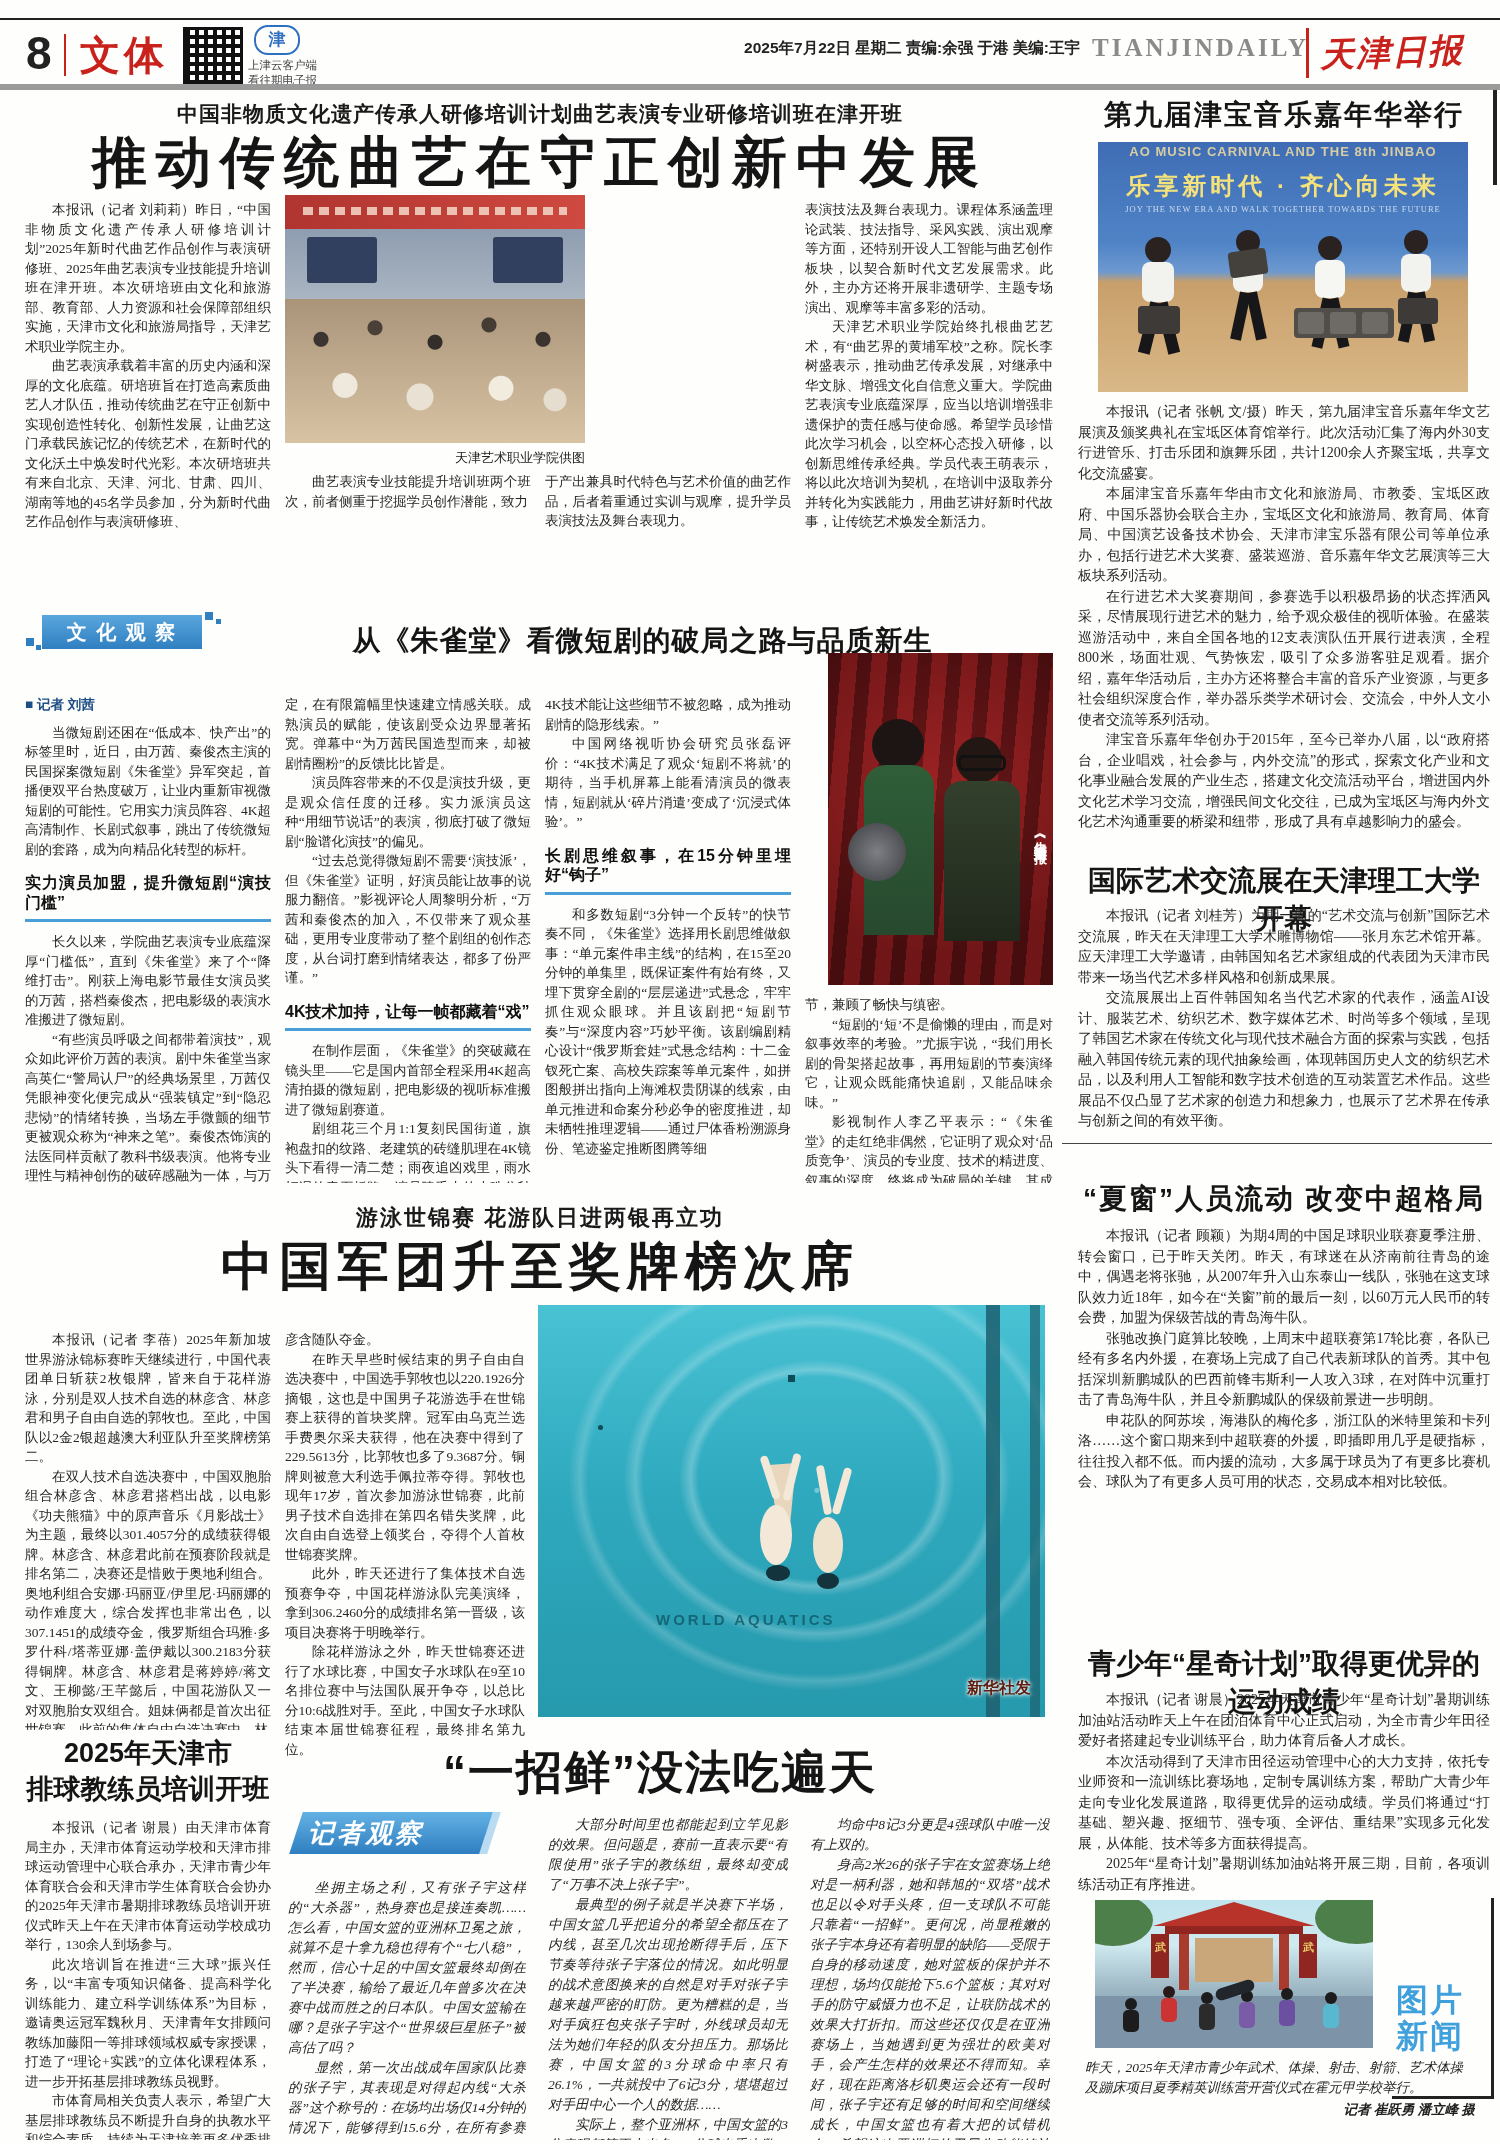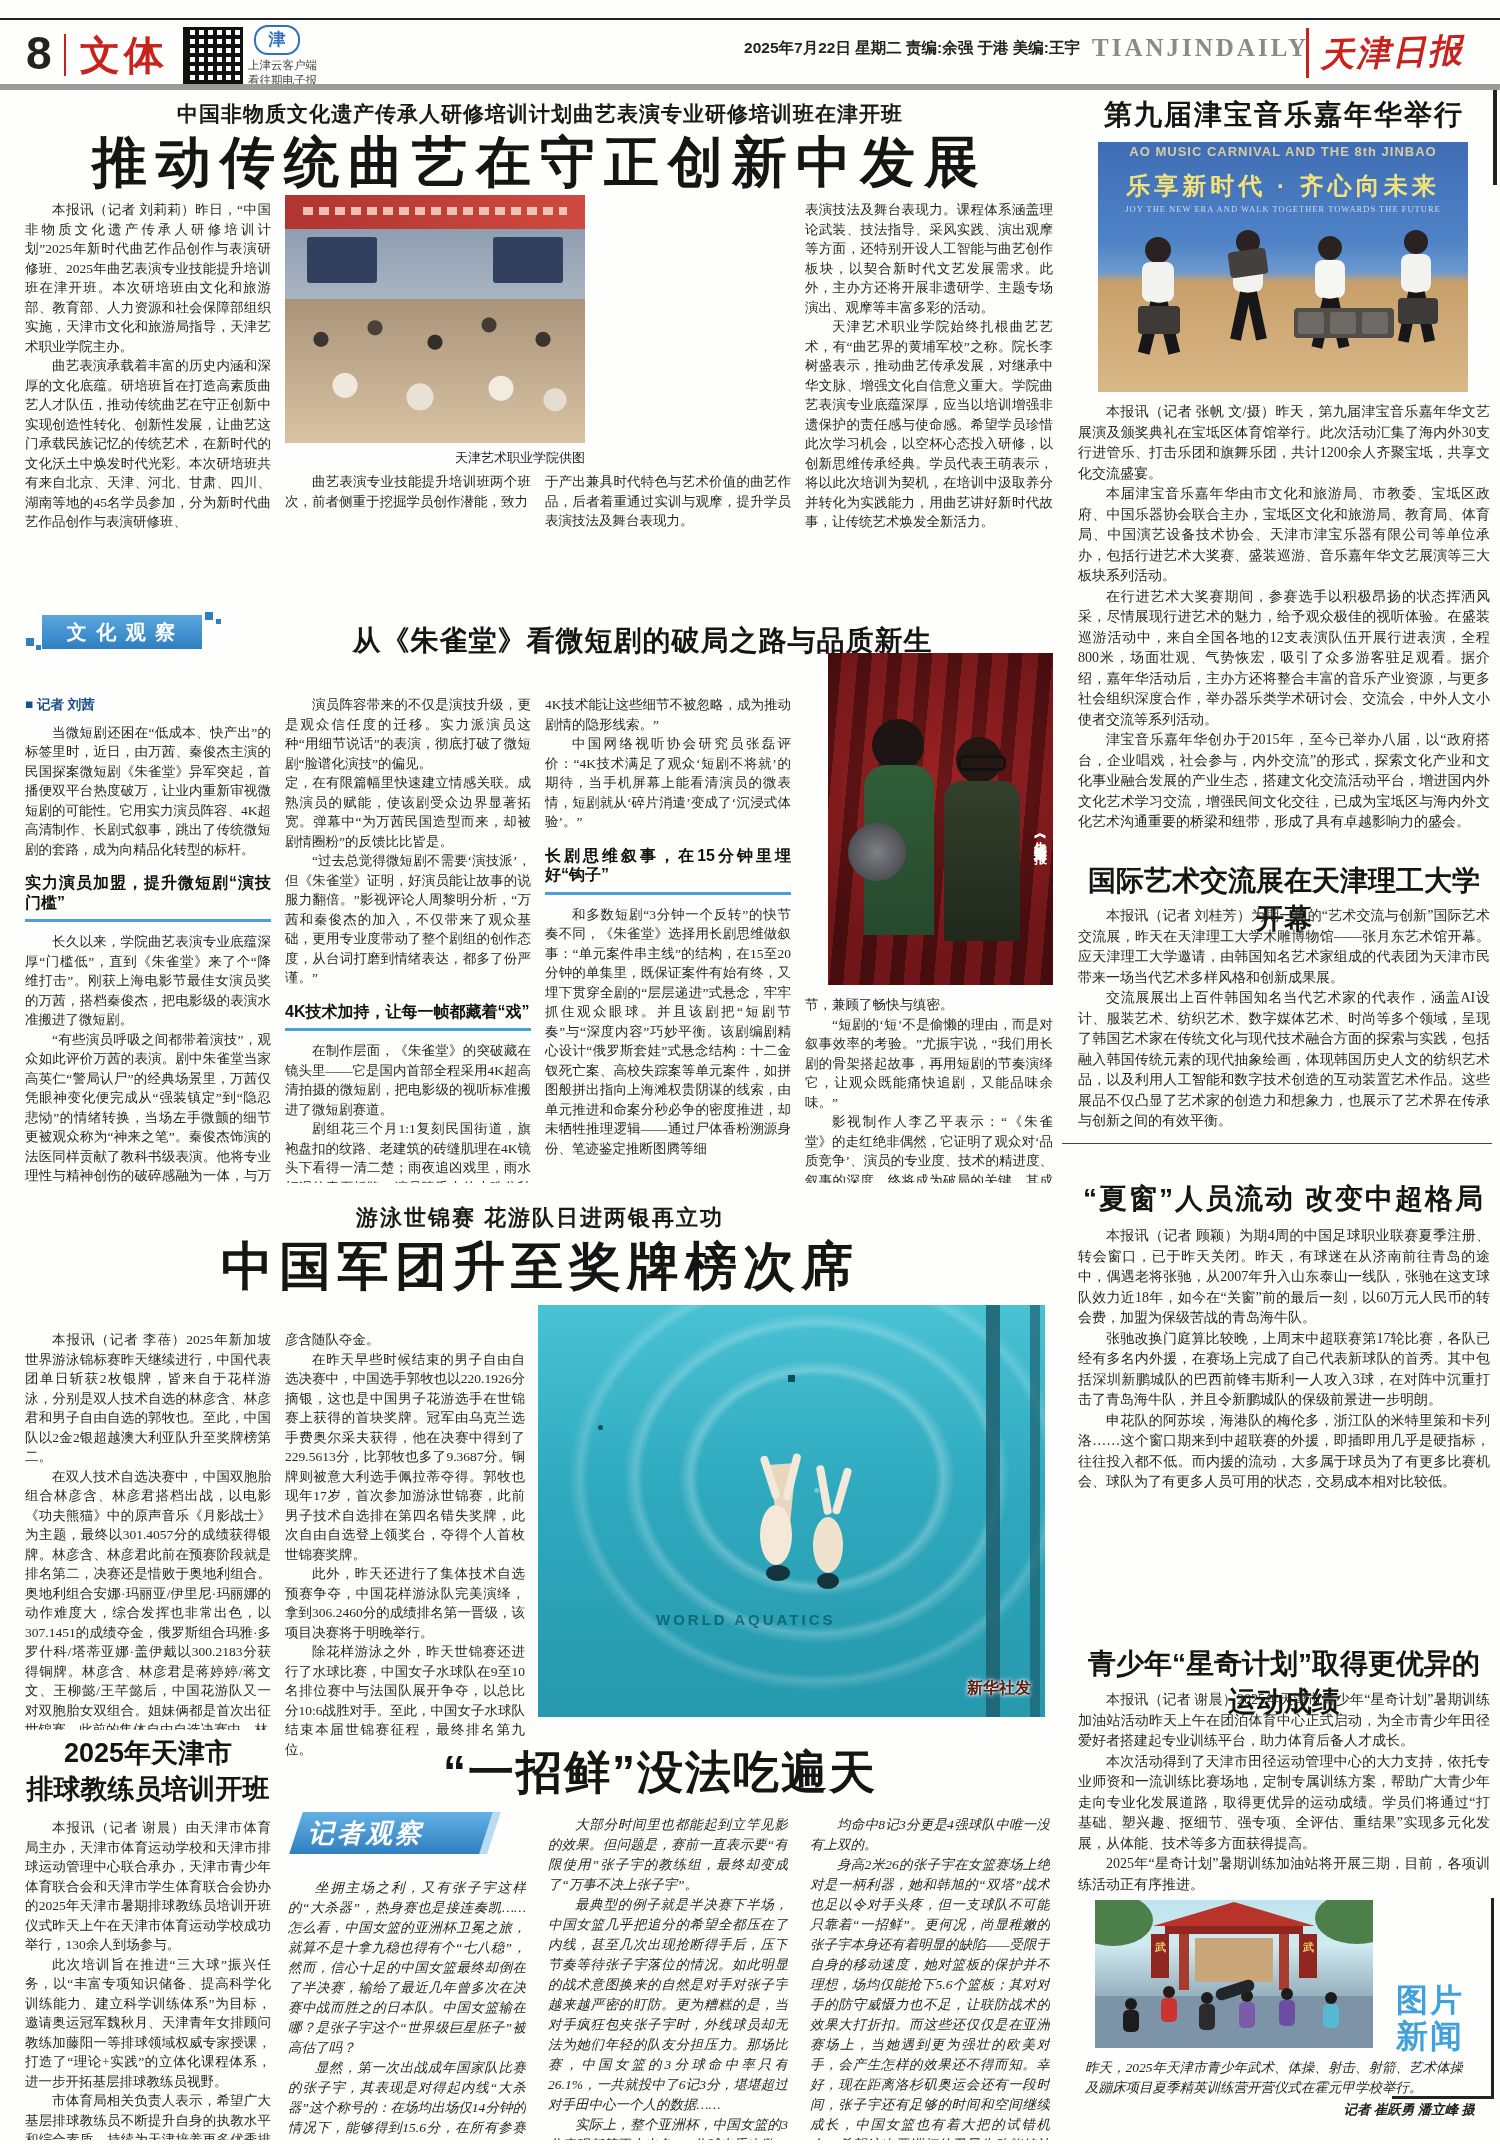--- a/index.html
+++ b/index.html
@@ -105,22 +105,22 @@
 
   <div class="col" style="left:25px;top:695px;width:246px;height:488px;">
     <p class="bp" style="text-indent:0;font-weight:bold;font-family:'Liberation Sans',sans-serif;color:#1d4e86;">■  记者 刘茜</p>
     <p class="bp" style="margin-top:8px;">当微短剧还困在“低成本、快产出”的标签里时，近日，由万茜、秦俊杰主演的民国探案微短剧《朱雀堂》异军突起，首播便双平台热度破万，让业内重新审视微短剧的可能性。它用实力演员阵容、4K超高清制作、长剧式叙事，跳出了传统微短剧的套路，成为向精品化转型的标杆。</p>
     <p class="bp sub">实力演员加盟，提升微短剧“演技门槛”</p>
     <p class="bp">长久以来，学院曲艺表演专业底蕴深厚“门槛低”，直到《朱雀堂》来了个“降维打击”。刚获上海电影节最佳女演员奖的万茜，搭档秦俊杰，把电影级的表演水准搬进了微短剧。</p>
     <p class="bp">“有些演员呼吸之间都带着演技”，观众如此评价万茜的表演。剧中朱雀堂当家高英仁“警局认尸”的经典场景里，万茜仅凭眼神变化便完成从“强装镇定”到“隐忍悲恸”的情绪转换，当场左手微颤的细节更被观众称为“神来之笔”。秦俊杰饰演的法医同样贡献了教科书级表演。他将专业理性与精神创伤的破碎感融为一体，与万茜“对手戏”的设</p>
   </div>
 
   <div class="col" style="left:285px;top:695px;width:246px;height:488px;">
+    <p class="bp" style="text-indent:0;">定，在有限篇幅里快速建立情感关联。成熟演员的赋能，使该剧受众边界显著拓宽。弹幕中“为万茜民国造型而来，却被剧情圈粉”的反馈比比皆是。</p>
     <p class="bp">演员阵容带来的不仅是演技升级，更是观众信任度的迁移。实力派演员这种“用细节说话”的表演，彻底打破了微短剧“脸谱化演技”的偏见。</p>
-    <p class="bp" style="text-indent:0;">定，在有限篇幅里快速建立情感关联。成熟演员的赋能，使该剧受众边界显著拓宽。弹幕中“为万茜民国造型而来，却被剧情圈粉”的反馈比比皆是。</p>
     <p class="bp">“过去总觉得微短剧不需要‘演技派’，但《朱雀堂》证明，好演员能让故事的说服力翻倍。”影视评论人周黎明分析，“万茜和秦俊杰的加入，不仅带来了观众基础，更用专业度带动了整个剧组的创作态度，从台词打磨到情绪表达，都多了份严谨。”</p>
     <p class="bp sub">4K技术加持，让每一帧都藏着“戏”</p>
     <p class="bp">在制作层面，《朱雀堂》的突破藏在镜头里——它是国内首部全程采用4K超高清拍摄的微短剧，把电影级的视听标准搬进了微短剧赛道。</p>
     <p class="bp">剧组花三个月1:1复刻民国街道，旗袍盘扣的纹路、老建筑的砖缝肌理在4K镜头下看得一清二楚；雨夜追凶戏里，雨水打湿的青石板路、演员睫毛上的水珠分秒可辨，让观众如身临其境般紧张。导演谢毅说：“我们把每个镜头都当‘文物’对待，</p>
   </div>
 
   <div class="col" style="left:545px;top:695px;width:246px;height:488px;">
     <p class="bp" style="text-indent:0;">4K技术能让这些细节不被忽略，成为推动剧情的隐形线索。”</p>
     <p class="bp">中国网络视听协会研究员张磊评价：“4K技术满足了观众‘短剧不将就’的期待，当手机屏幕上能看清演员的微表情，短剧就从‘碎片消遣’变成了‘沉浸式体验’。”</p>
     <p class="bp sub">长剧思维叙事，在15分钟里埋好“钩子”</p>

